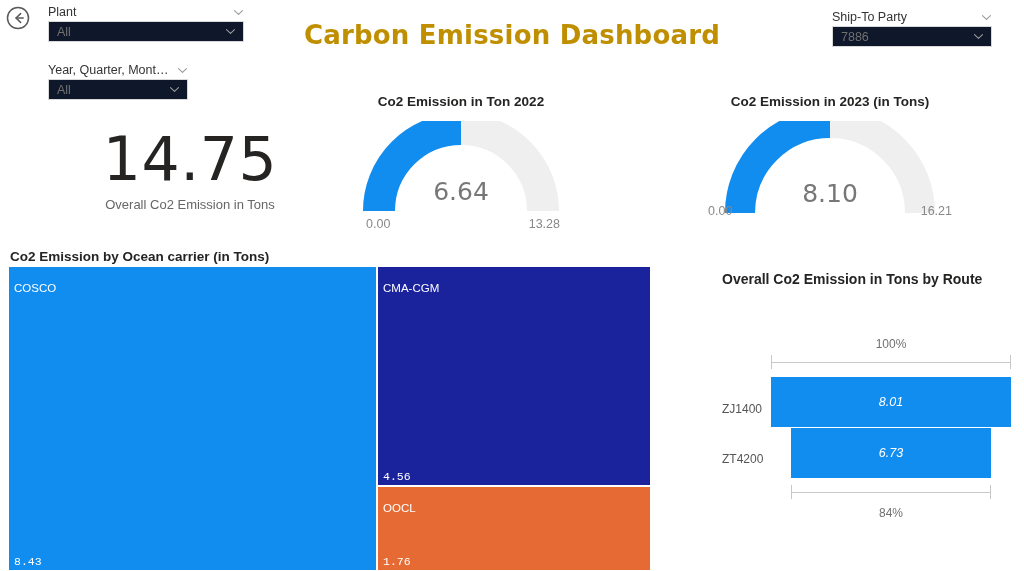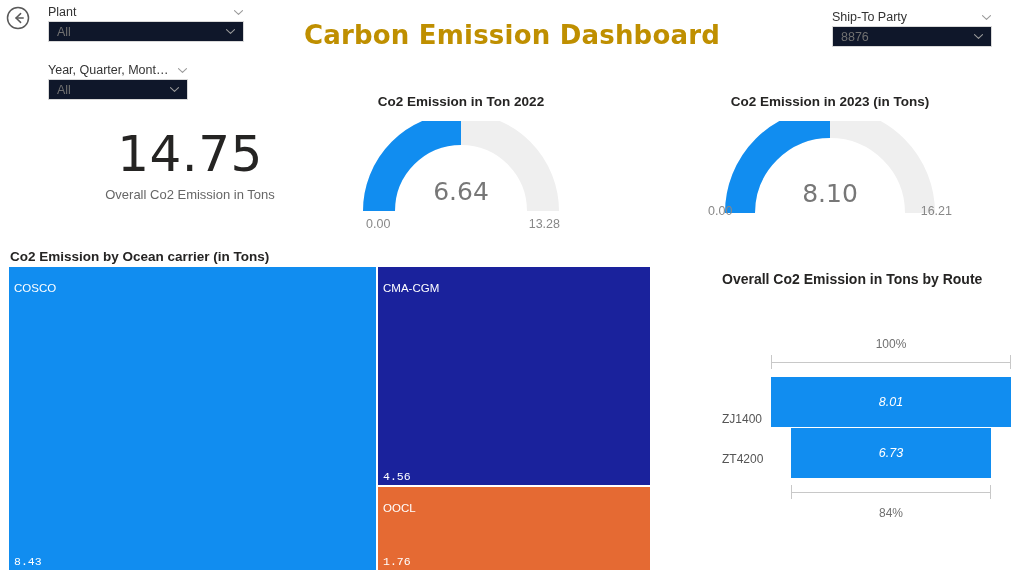--- a/index.html
+++ b/index.html
@@ -61,21 +61,21 @@
   }
   .chev svg { display: block; }
 
   #slicer-plant      { left: 48px;  top: 5px;  width: 196px; }
   #slicer-date       { left: 48px;  top: 63px; width: 140px; }
   #slicer-ship-to    { left: 832px; top: 10px; width: 160px; }
 
   
   #kpi-card { left: 60px; top: 128px; width: 260px; text-align: center; }
   #kpi-value {
-    font-size: 50px;
+    font-size: 60px;
     font-weight: 400;
     letter-spacing: 0.5px;
     color: #252423;
     line-height: 1.05;
     font-family: "DejaVu Sans", sans-serif;
   }
   #kpi-label {
     font-size: 13px;
     color: #666666;
     margin-top: 6px;
@@ -246,21 +246,21 @@
 <div class="abs" id="slicer-ship-to">
   <div class="slicer-header">
     <span class="label">Ship-To Party</span>
     <span class="chev">
       <svg width="11" height="11" viewBox="0 0 11 11">
           <path d="M1.5 3.6 L5.5 7.4 L9.5 3.6" fill="none" stroke="#9a9a9a" stroke-width="1.1" stroke-linecap="round" stroke-linejoin="round"></path>
         </svg>
     </span>
   </div>
   <div class="slicer-box">
-    <span>8876</span>
+    <span>7886</span>
     <span class="chev">
       <svg width="11" height="11" viewBox="0 0 11 11">
           <path d="M1.5 3.6 L5.5 7.4 L9.5 3.6" fill="none" stroke="#9a9a9a" stroke-width="1.1" stroke-linecap="round" stroke-linejoin="round"></path>
         </svg>
     </span>
   </div>
 </div>
 
 <div class="abs" id="kpi-card">
   <div id="kpi-value">14.75</div>
@@ -313,21 +313,21 @@
 <div class="abs" id="funnel">
 
   <div class="fn-pct" style="left:71px; top:17px; width:240px;">100%</div>
 
   <div class="fn-bracket" style="left:71px; top:35px; width:240px; height:14px;">
     <div class="hline"></div>
     <div class="tick" style="left:0;"></div>
     <div class="tick" style="right:0;"></div>
   </div>
 
-  <div class="fn-cat" style="left:22px; top:92px;">ZJ1400</div>
+  <div class="fn-cat" style="left:22px; top:82px;">ZJ1400</div>
   <div class="fn-bar" style="left:71px; top:57px; width:240px; height:50px;">
     <span>8.01</span>
   </div>
 
   <div class="fn-cat" style="left:22px; top:132px;">ZT4200</div>
   <div class="fn-bar" style="left:91px; top:108px; width:200px; height:50px;">
     <span>6.73</span>
   </div>
 
   <div class="fn-bracket" style="left:91px; top:165px; width:200px; height:14px;">

